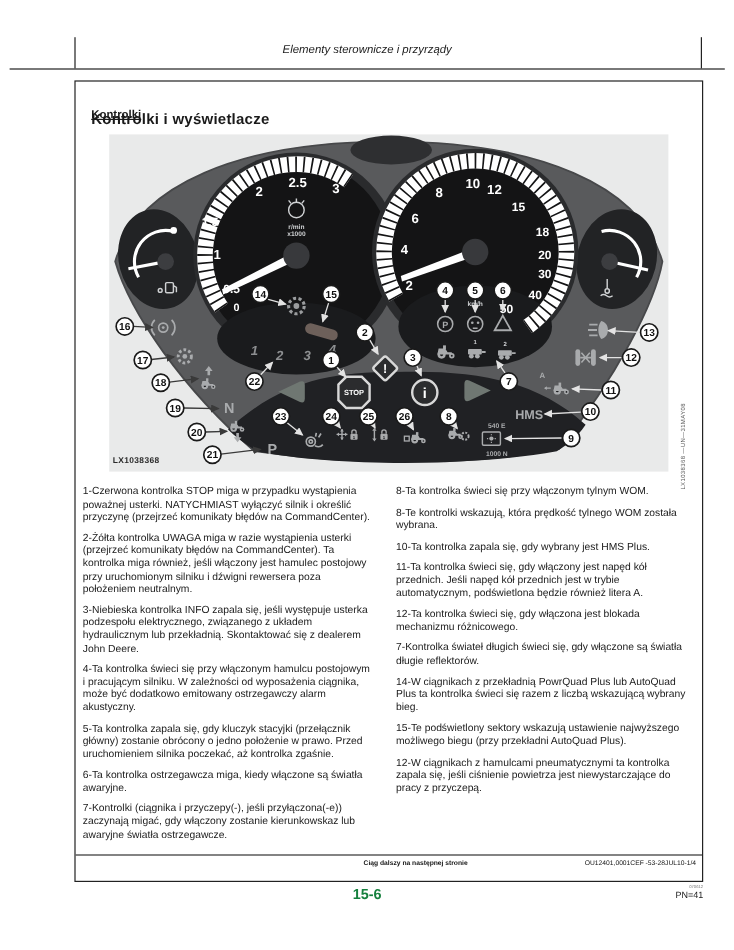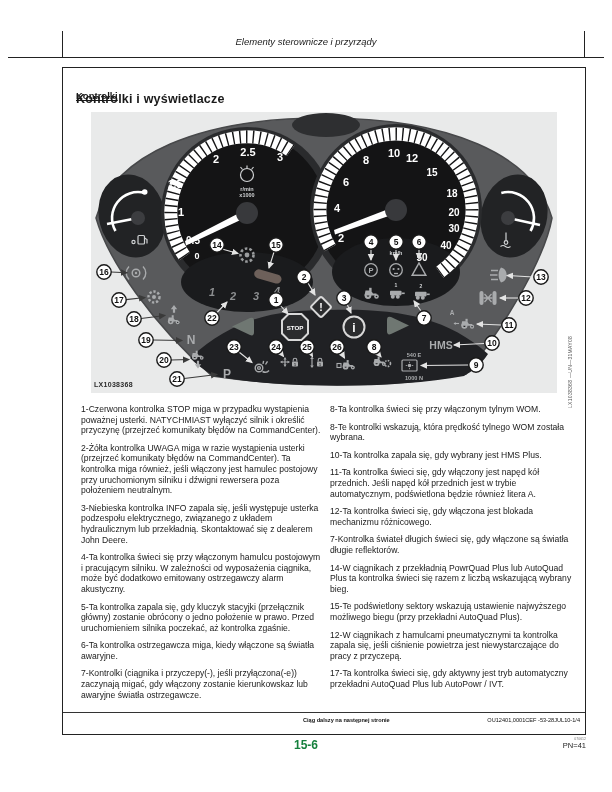--- a/index.html
+++ b/index.html
@@ -14,21 +14,21 @@
         border:1.2px solid #222;}
   .title{position:absolute;top:24px;left:13px;font-size:12.5px;font-weight:bold;letter-spacing:.2px;}
   .subtitle{position:absolute;top:22px;left:13px;font-size:9.5px;font-weight:bold;text-decoration:underline;}
   .figure{position:absolute;top:44px;left:28px;width:466px;height:281px;background:#e9eaea;}
   .figure svg{position:absolute;top:0;left:3px;}
   .fig-id{position:absolute;left:3px;bottom:5px;font-size:7px;font-weight:bold;color:#2b2b2b;letter-spacing:.3px;}
   .fig-side{position:absolute;top:230px;left:504px;height:110px;font-size:5px;color:#555;
         writing-mode:vertical-rl;transform:rotate(180deg);text-align:left;letter-spacing:.3px;}
   .col{position:absolute;top:336px;width:243px;font-size:8.6px;line-height:10.6px;}
   .col p{margin:0 0 7px 0;}
-  .col-l{left:18px;}
+  .col-l{left:6px;}
   .col-r{left:267px;}
   .cont-rule{position:absolute;left:0;top:644px;width:522px;border-top:.8px solid #333;}
   .continued{position:absolute;top:649px;left:240px;font-size:5.6px;font-weight:bold;color:#111;}
   .doc-code{position:absolute;top:649px;right:5px;font-size:5.6px;color:#111;}
   .page-num{position:absolute;top:738px;left:0;width:612px;text-align:center;
         font-size:12px;font-weight:bold;color:#15803d;}
   .pn-block{position:absolute;top:737px;right:26px;text-align:right;}
   .print-code{font-size:3.5px;color:#777;}
   .pn{font-size:7.5px;color:#222;}
   
@@ -373,21 +373,20 @@
     <div class="col col-r">
       <p>8-Ta kontrolka świeci się przy włączonym tylnym WOM.</p>
       <p>8-Te kontrolki wskazują, która prędkość tylnego WOM została wybrana.</p>
       <p>10-Ta kontrolka zapala się, gdy wybrany jest HMS Plus.</p>
       <p>11-Ta kontrolka świeci się, gdy włączony jest napęd kół przednich.  Jeśli napęd kół przednich jest w trybie automatycznym, podświetlona będzie również litera A.</p>
       <p>12-Ta kontrolka świeci się, gdy włączona jest blokada mechanizmu różnicowego.</p>
       <p>7-Kontrolka świateł długich świeci się, gdy włączone są światła długie reflektorów.</p>
       <p>14-W ciągnikach z przekładnią PowrQuad Plus lub AutoQuad Plus ta kontrolka świeci się razem z liczbą wskazującą wybrany bieg.</p>
       <p>15-Te podświetlony sektory wskazują ustawienie najwyższego możliwego biegu (przy przekładni AutoQuad Plus).</p>
       <p>12-W ciągnikach z hamulcami pneumatycznymi ta kontrolka zapala się, jeśli ciśnienie powietrza jest niewystarczające do pracy z przyczepą.</p>
-      <p>17-Ta kontrolka świeci się, gdy aktywny jest tryb automatyczny przekładni AutoQuad Plus lub AutoPowr / IVT.</p>
     </div>
 
     <div class="cont-rule"></div>
     <div class="continued">Ciąg dalszy na następnej stronie</div>
     <div class="doc-code">OU12401,0001CEF -53-28JUL10-1/4</div>
   </div>
 
   <div class="page-num">15-6</div>
   <div class="pn-block">
     <div class="print-code">070612</div>

